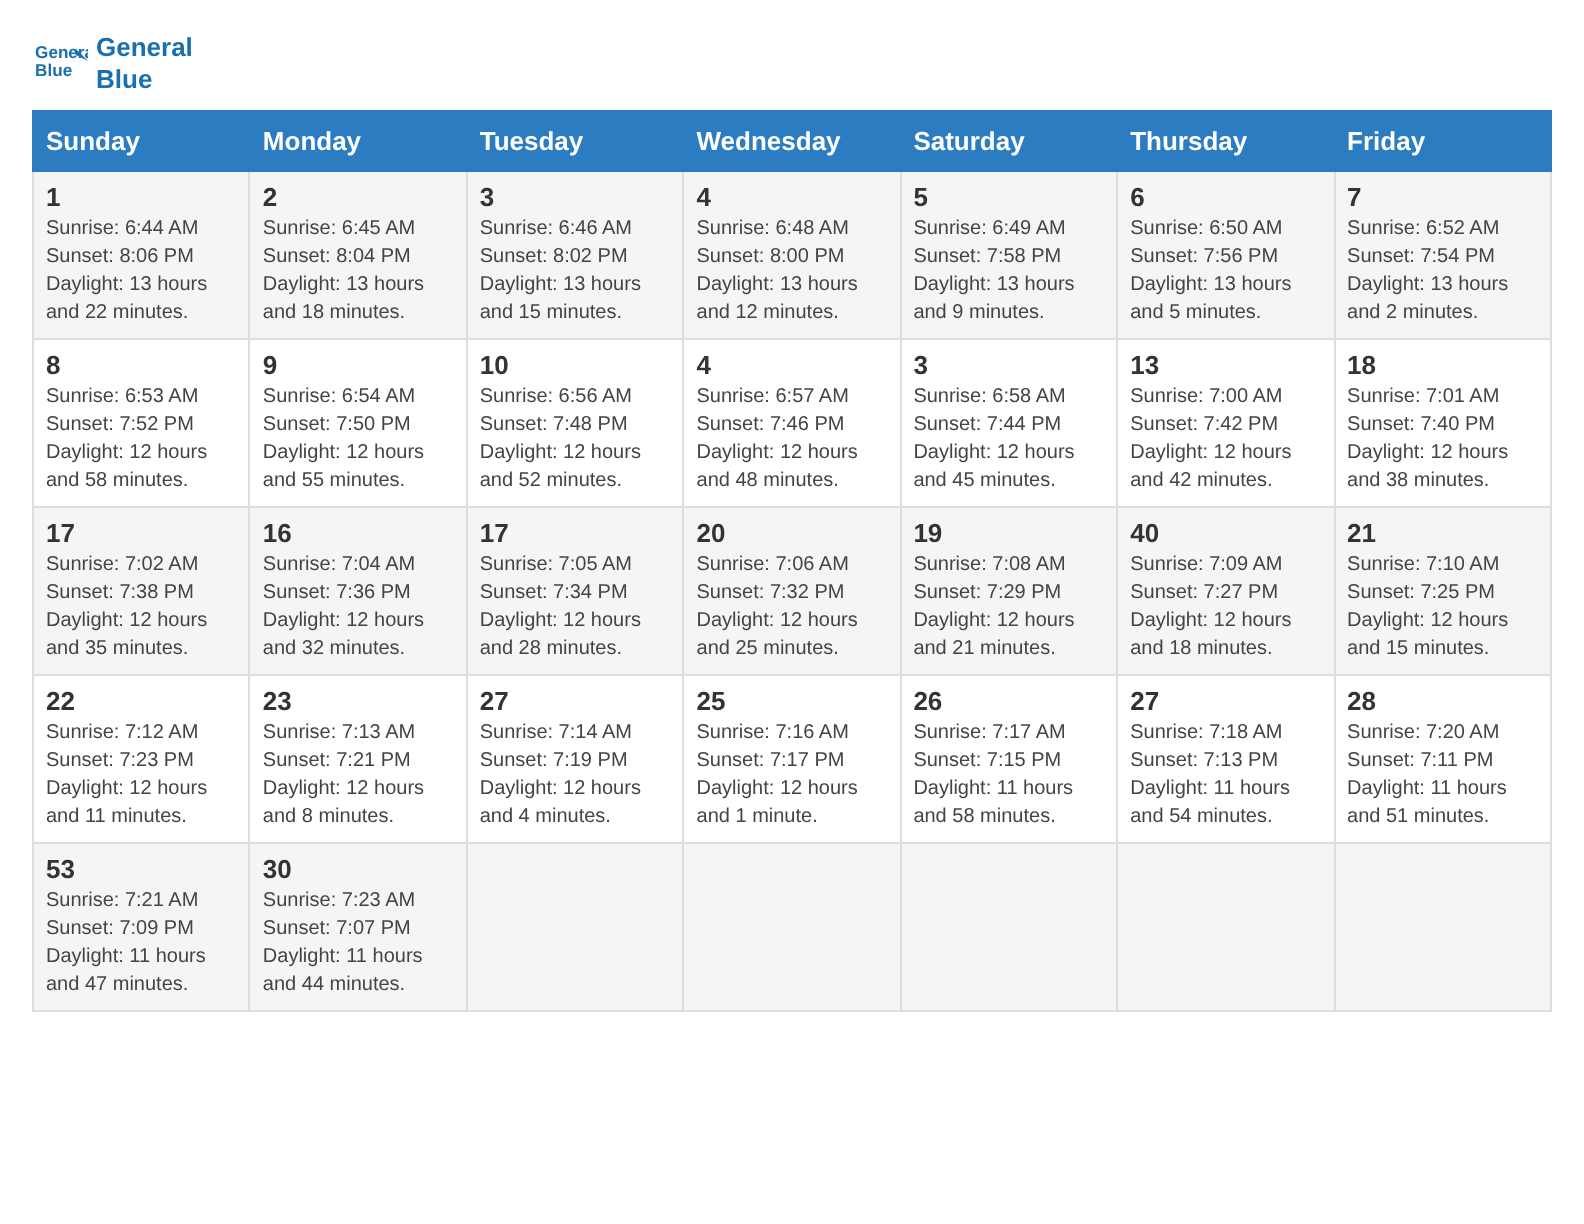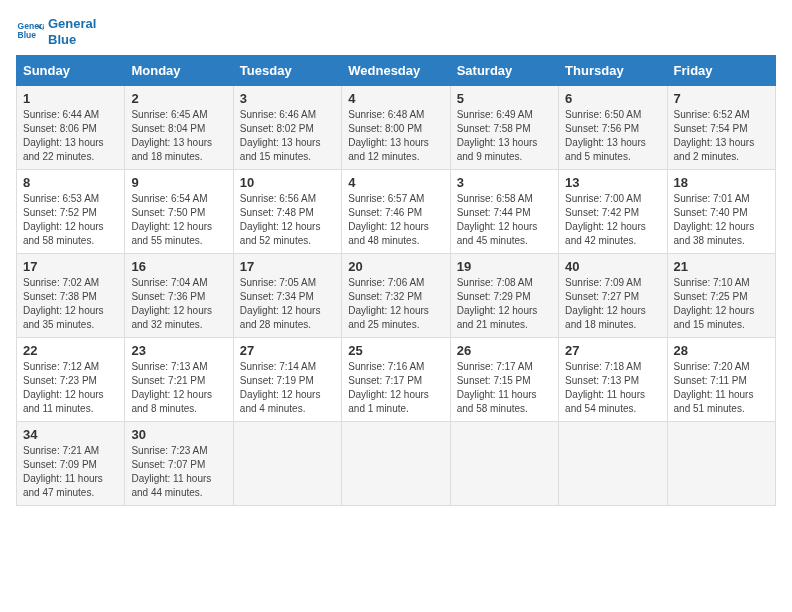--- a/index.html
+++ b/index.html
@@ -150,21 +150,21 @@
       <tr>
         <td><span class="day-num">22</span><span class="day-info">Sunrise: 7:12 AM<br>Sunset: 7:23 PM<br>Daylight: 12 hours and 11 minutes.</span></td>
         <td><span class="day-num">23</span><span class="day-info">Sunrise: 7:13 AM<br>Sunset: 7:21 PM<br>Daylight: 12 hours and 8 minutes.</span></td>
         <td><span class="day-num">27</span><span class="day-info">Sunrise: 7:14 AM<br>Sunset: 7:19 PM<br>Daylight: 12 hours and 4 minutes.</span></td>
         <td><span class="day-num">25</span><span class="day-info">Sunrise: 7:16 AM<br>Sunset: 7:17 PM<br>Daylight: 12 hours and 1 minute.</span></td>
         <td><span class="day-num">26</span><span class="day-info">Sunrise: 7:17 AM<br>Sunset: 7:15 PM<br>Daylight: 11 hours and 58 minutes.</span></td>
         <td><span class="day-num">27</span><span class="day-info">Sunrise: 7:18 AM<br>Sunset: 7:13 PM<br>Daylight: 11 hours and 54 minutes.</span></td>
         <td><span class="day-num">28</span><span class="day-info">Sunrise: 7:20 AM<br>Sunset: 7:11 PM<br>Daylight: 11 hours and 51 minutes.</span></td>
       </tr>
       <tr>
-        <td><span class="day-num">34</span><span class="day-info">Sunrise: 7:21 AM<br>Sunset: 7:09 PM<br>Daylight: 11 hours and 47 minutes.</span></td>
+        <td><span class="day-num">53</span><span class="day-info">Sunrise: 7:21 AM<br>Sunset: 7:09 PM<br>Daylight: 11 hours and 47 minutes.</span></td>
         <td><span class="day-num">30</span><span class="day-info">Sunrise: 7:23 AM<br>Sunset: 7:07 PM<br>Daylight: 11 hours and 44 minutes.</span></td>
         <td class="empty-cell"></td>
         <td class="empty-cell"></td>
         <td class="empty-cell"></td>
         <td class="empty-cell"></td>
         <td class="empty-cell"></td>
       </tr>
     </tbody>
 </table>
 

